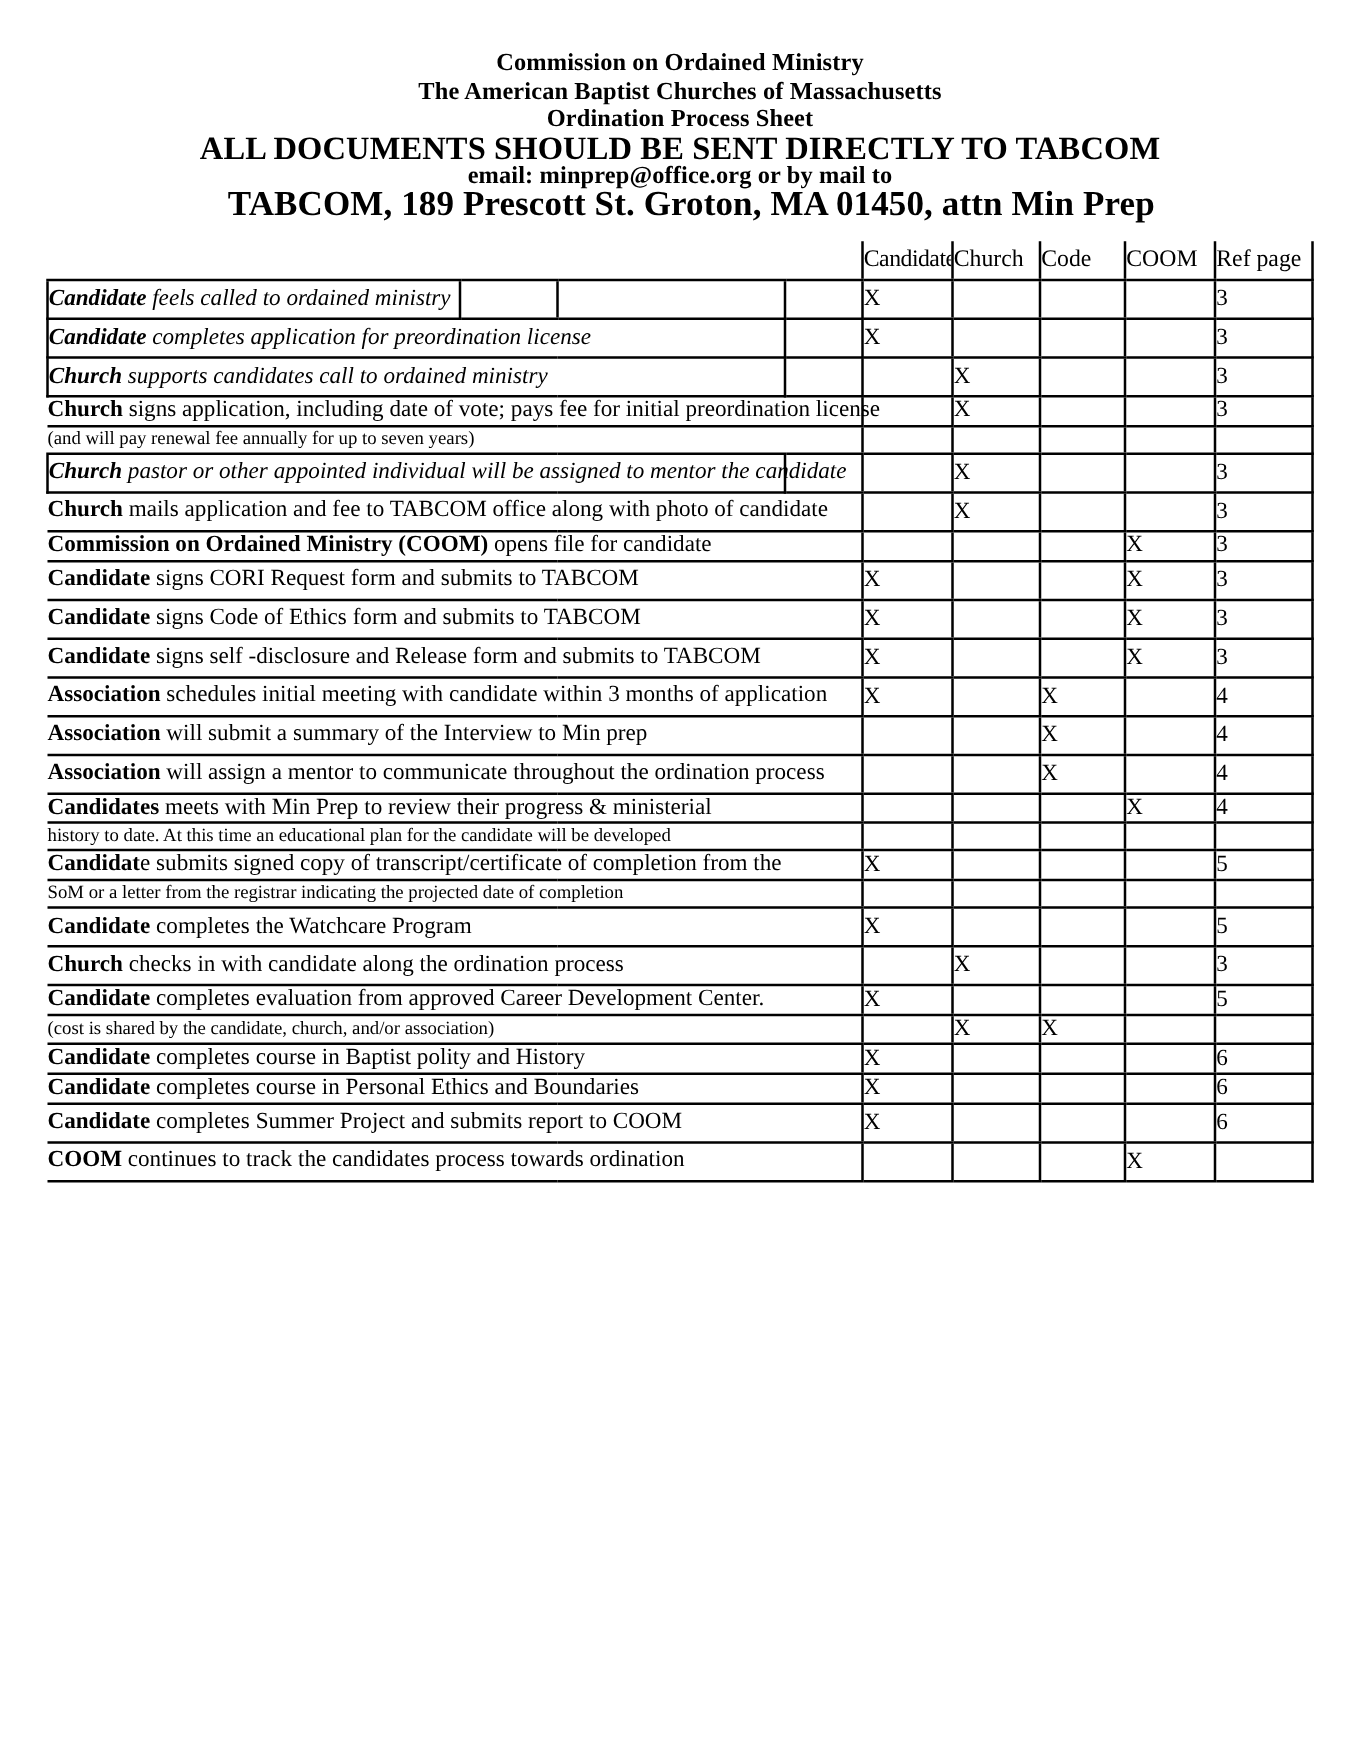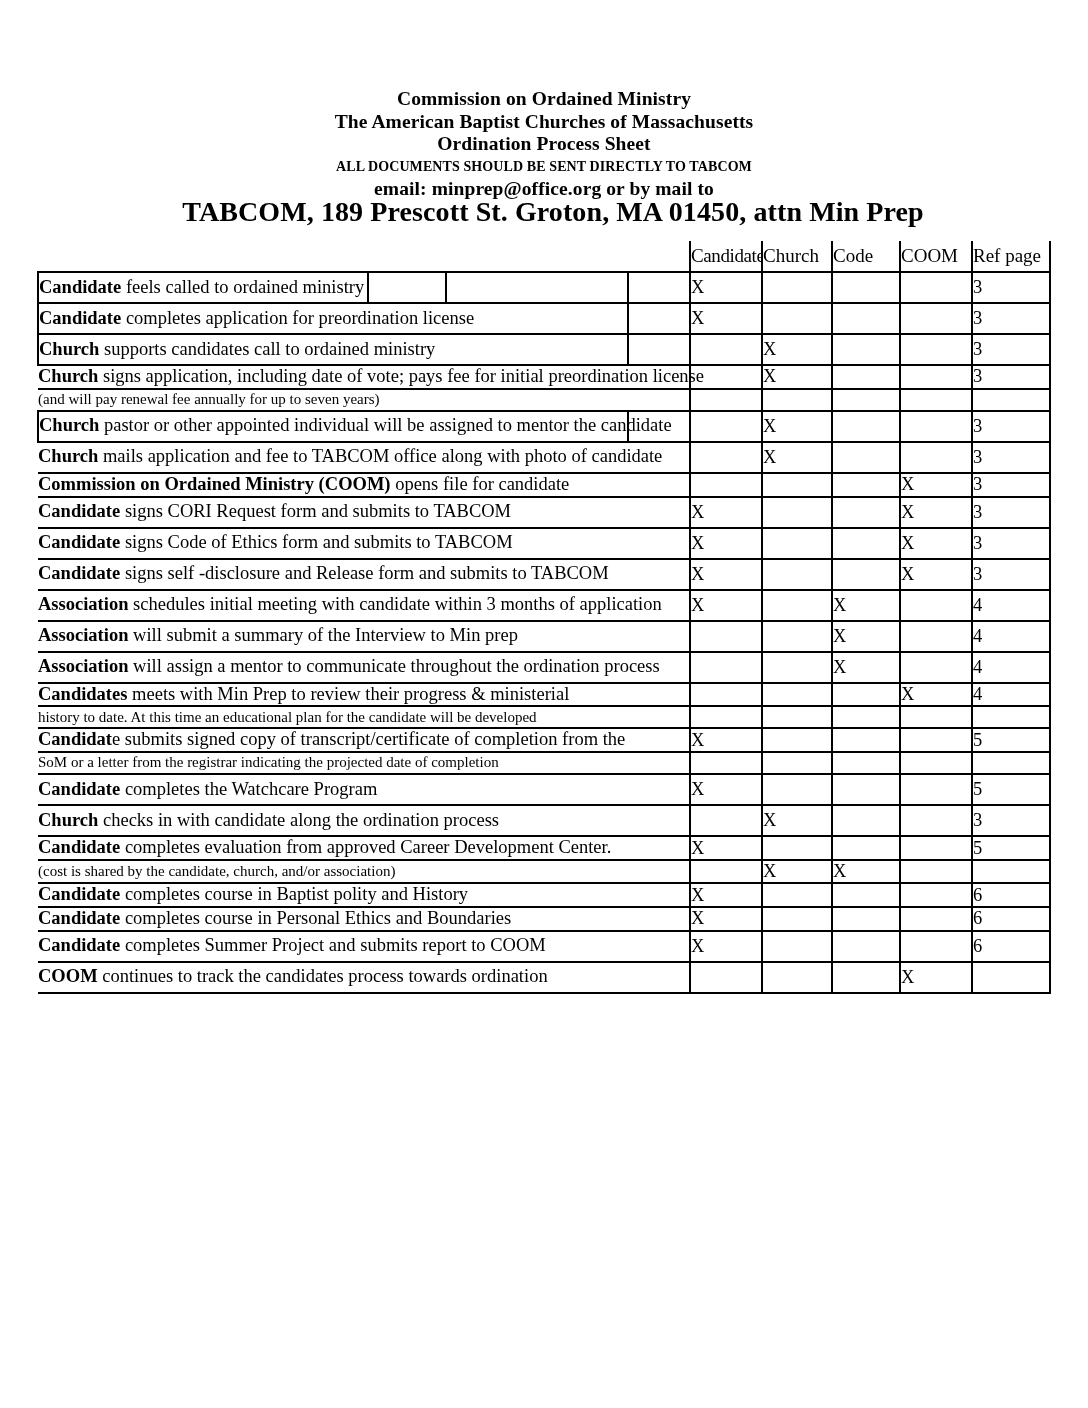--- a/index.html
+++ b/index.html
@@ -18,31 +18,31 @@
 
   .page {
     position: relative;
     width: 1088px;
     height: 1408px;
     box-sizing: border-box;
   }
 
   
   .doc-header {
-    padding-top: 88px;
+    padding-top: 40px;
     text-align: center;
   }
   .doc-header .hline {
     font-weight: bold;
     font-size: 19.5px;
     line-height: 22.5px;
     letter-spacing: 0.1px;
   }
   .doc-header .hline.caps {
-    font-size: 14px;
+    font-size: 26px;
   }
   .doc-header .hline.addr {
     font-size: 28px;
     margin-left: 18px;
   }
 
   
   .sheet {
     margin: 0 auto;
     margin-top: 18px;
@@ -128,21 +128,21 @@
   td.gcell {
     border-left: 2px solid #000;
     border-bottom: 2px solid #000;
   }
   td.gcell.endr {
     border-right: 2px solid #000;
   }
   .task.leftbox { border-left: 2px solid #000; }
   .task.underline { border-bottom: 2px solid #000; }
   .task.topline { border-top: 2px solid #000; }
-  .task.rightline { border-right: 2px solid #000; }
+  .task.rightline { border-right: 2px solid #000; font-style: italic; }
 </style>
 </head>
 <body>
 
 <div class="page">
 
   <div class="doc-header">
     <div class="hline">Commission on Ordained Ministry</div>
     <div class="hline">The American Baptist Churches of Massachusetts</div>
     <div class="hline">Ordination Process Sheet</div>

